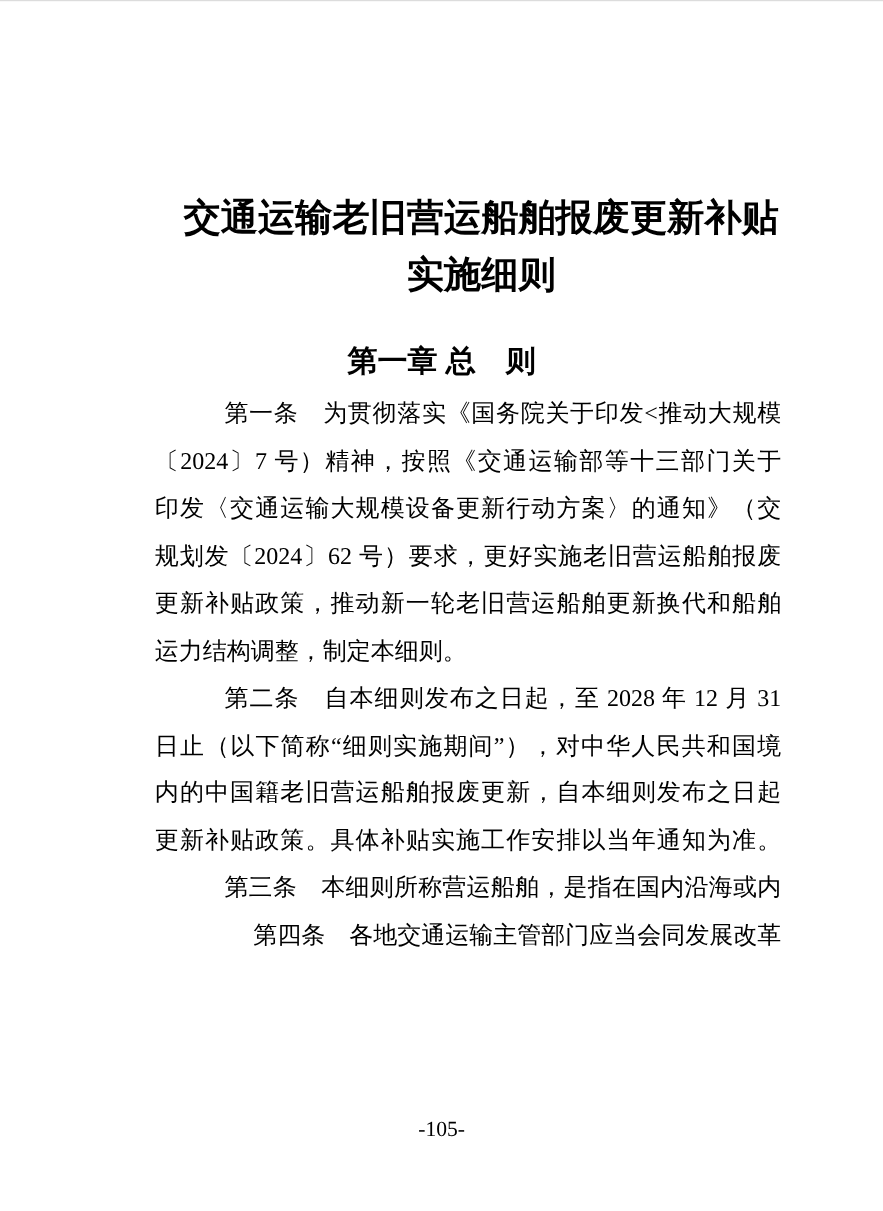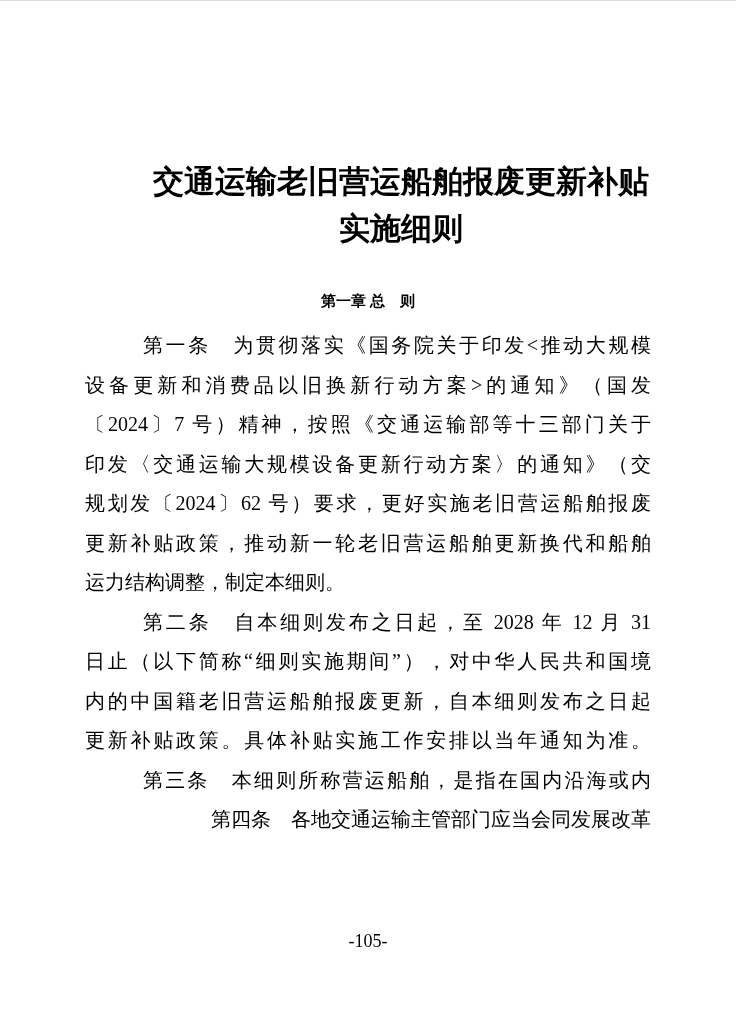--- a/index.html
+++ b/index.html
@@ -31,36 +31,37 @@
     margin-left: 33px;
   }
   .chapter-heading {
     position: absolute;
     top: 285px;
     left: 0;
     width: 736px;
     text-align: center;
     font-family: "Liberation Sans", "DejaVu Sans", sans-serif;
     font-weight: bold;
-    font-size: 15px;
+    font-size: 25px;
     line-height: 30px;
     margin: 0;
   }
   .doc-body {
     position: absolute;
     top: 325px;
     left: 85px;
     width: 566px;
     font-size: 20px;
     line-height: 39.5px;
   }
   .body-line {
     height: 39.5px;
     overflow: hidden;
     white-space: normal;
+    margin-left: 44px;
   }
   .body-line.justify {
     text-align: justify;
     text-align-last: justify;
   }
   .body-line.first {
     text-indent: 58px;
     text-align: right;
   }
   .page-number {
@@ -80,21 +81,20 @@
 
   <div class="doc-title">
     <div>交通运输老旧营运船舶报废更新补贴</div>
     <div>实施细则</div>
   </div>
 
   <h2 class="chapter-heading">第一章 总　则</h2>
 
   <div class="doc-body">
     <div class="body-line first justify">第一条　为贯彻落实《国务院关于印发&lt;推动大规模</div>
-    <div class="body-line justify">设备更新和消费品以旧换新行动方案&gt;的通知》（国发</div>
     <div class="body-line justify">〔2024〕7 号）精神，按照《交通运输部等十三部门关于</div>
     <div class="body-line justify">印发〈交通运输大规模设备更新行动方案〉的通知》（交</div>
     <div class="body-line justify">规划发〔2024〕62 号）要求，更好实施老旧营运船舶报废</div>
     <div class="body-line justify">更新补贴政策，推动新一轮老旧营运船舶更新换代和船舶</div>
     <div class="body-line">运力结构调整，制定本细则。</div>
     <div class="body-line first justify">第二条　自本细则发布之日起，至 2028 年 12 月 31</div>
     <div class="body-line justify">日止（以下简称“细则实施期间”），对中华人民共和国境</div>
     <div class="body-line justify">内的中国籍老旧营运船舶报废更新，自本细则发布之日起</div>
     <div class="body-line justify">更新补贴政策。具体补贴实施工作安排以当年通知为准。</div>
     <div class="body-line first justify">第三条　本细则所称营运船舶，是指在国内沿海或内</div>

